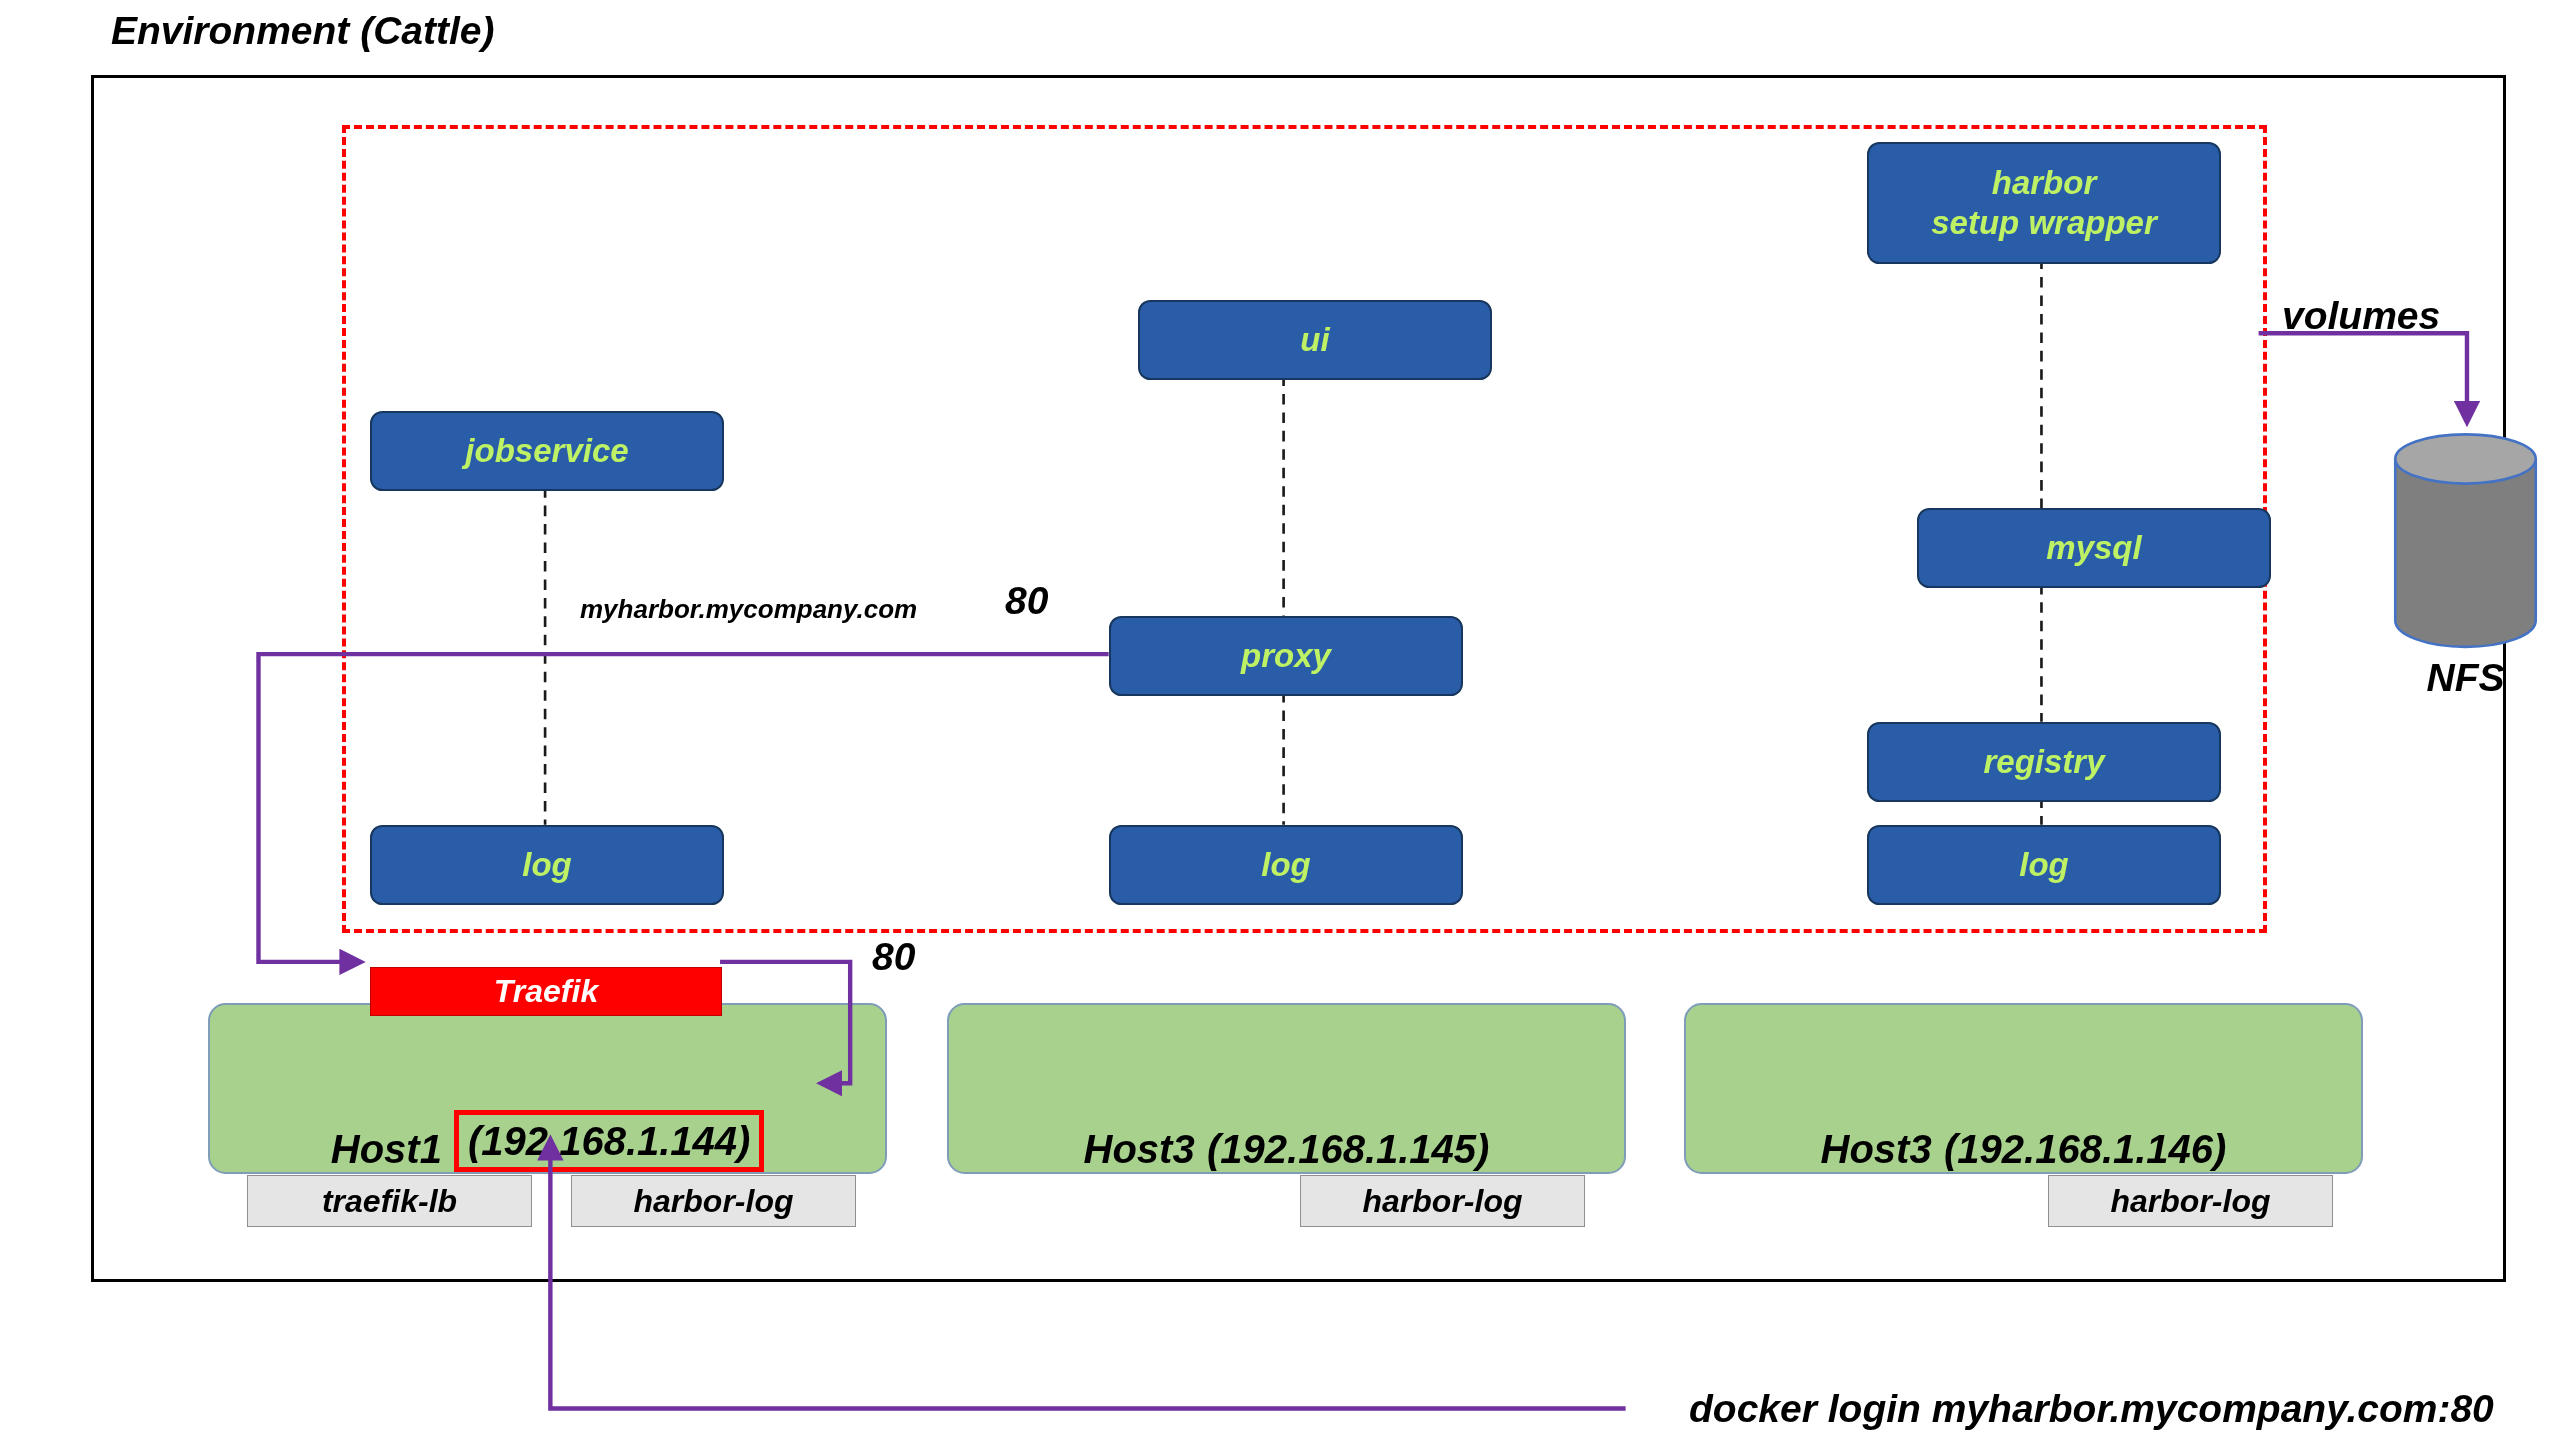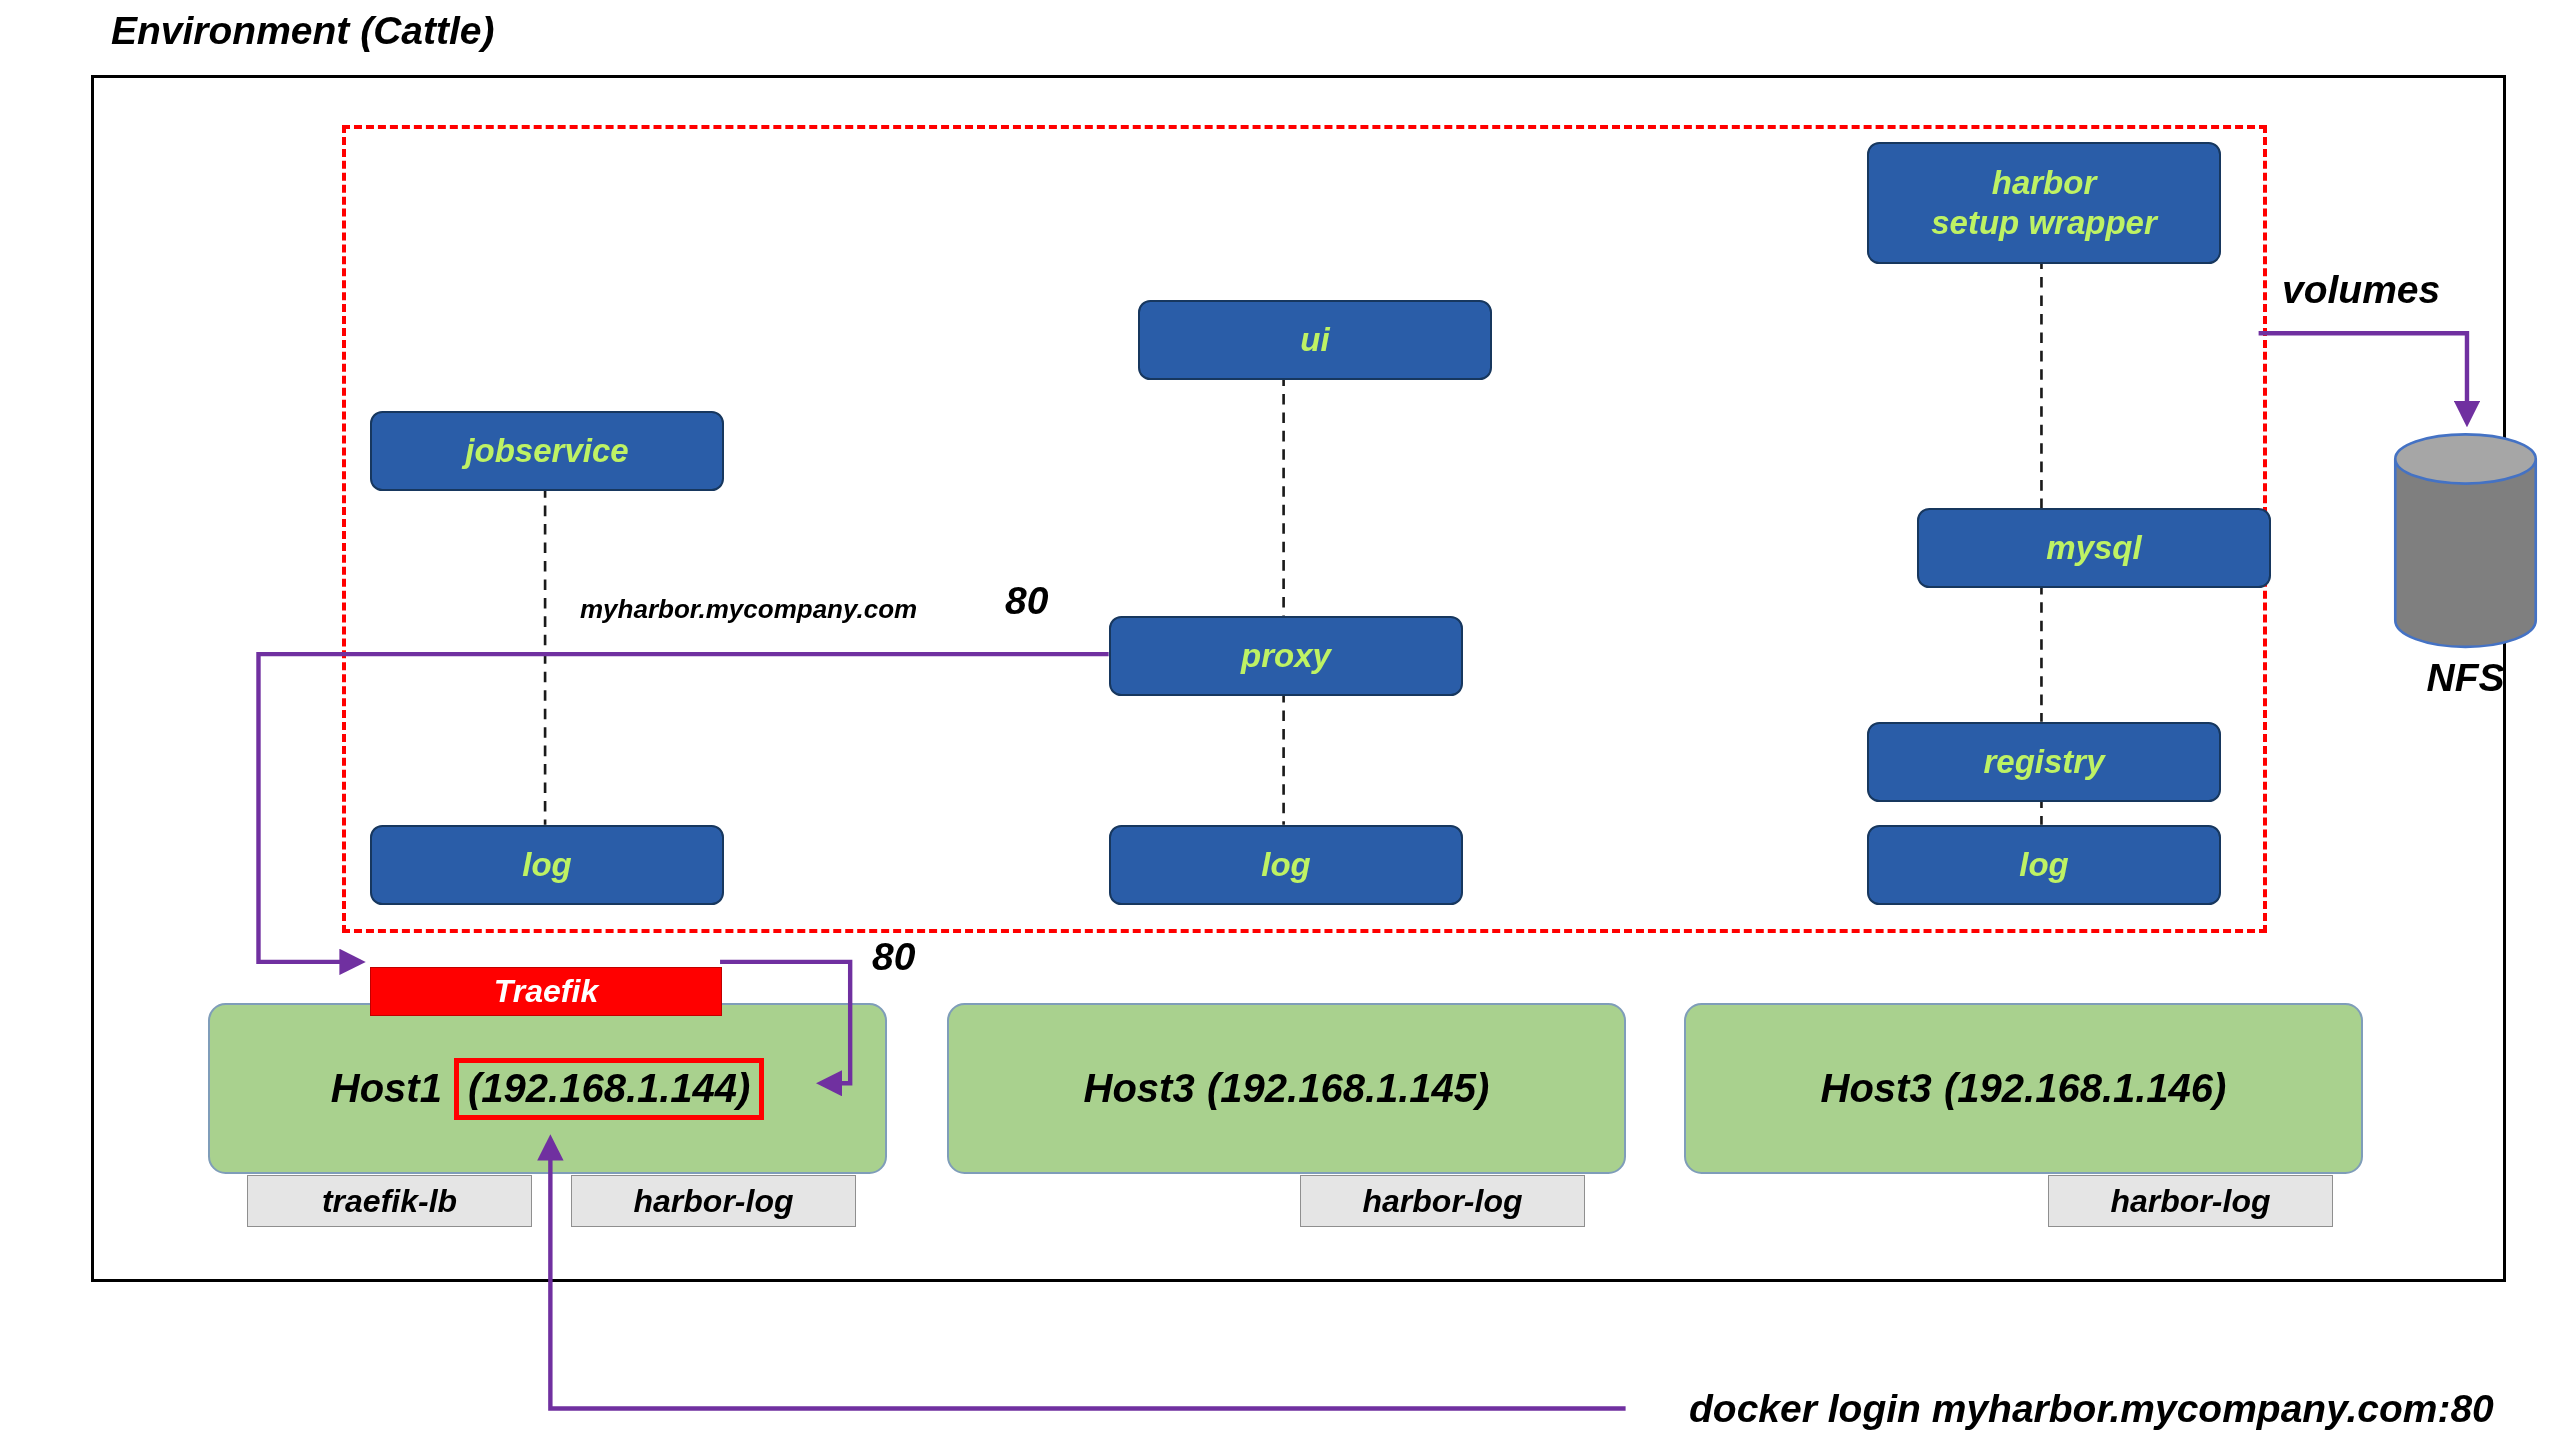--- a/index.html
+++ b/index.html
@@ -55,39 +55,39 @@
     margin-top: 29px;
   }
 
   .host {
     position: absolute; top: 1003px;
     width: 675px; height: 167px;
     background: #A9D18E;
     border: 2.6px solid #7F9DB9;
     border-radius: 17.6px;
     color: #000000; font-size: 40px;
-    display: flex; align-items: center; justify-content: center;
+    display: flex; align-items: flex-end; justify-content: center;
     z-index: 4;
   }
   .host .ip { margin-left: 12.3px; }
   .ip-highlight { border: 5.3px solid #FF0000; padding: 3.5px 8.8px; }
 
   .tag {
     position: absolute; top: 1175px;
     width: 283px; height: 50px;
     background: #e5e5e5;
     border: 1.8px solid #8F8F8F;
     color: #000000; font-size: 32px;
     display: flex; align-items: center; justify-content: center;
     z-index: 5;
   }
 
   .lbl { position: absolute; color: #000000; z-index: 6; white-space: nowrap; }
   #env-title        { left: 111px;  top: 8.8px;   font-size: 39px; }
-  #volumes-label    { left: 2282px; top: 268px;  font-size: 39px; }
+  #volumes-label    { left: 2282px; top: 294px;  font-size: 39px; }
   #nfs-label        { left: 2390px; top: 656px;  font-size: 39px; width: 151px; text-align: center; }
   #domain-label     { left: 580px;  top: 594px;  font-size: 26px; }
   #proxy-port-label { left: 1005px; top: 579px;  font-size: 39px; }
   #traefik-port-label { left: 872px; top: 935px; font-size: 39px; }
   #docker-login-label { left: 1642px; top: 1387px; font-size: 39px; margin-left: 47px; }
 
   #nfs-cylinder { position: absolute; left: 2390px; top: 429px; z-index: 4; }
 </style>
 </head>
 <body>

